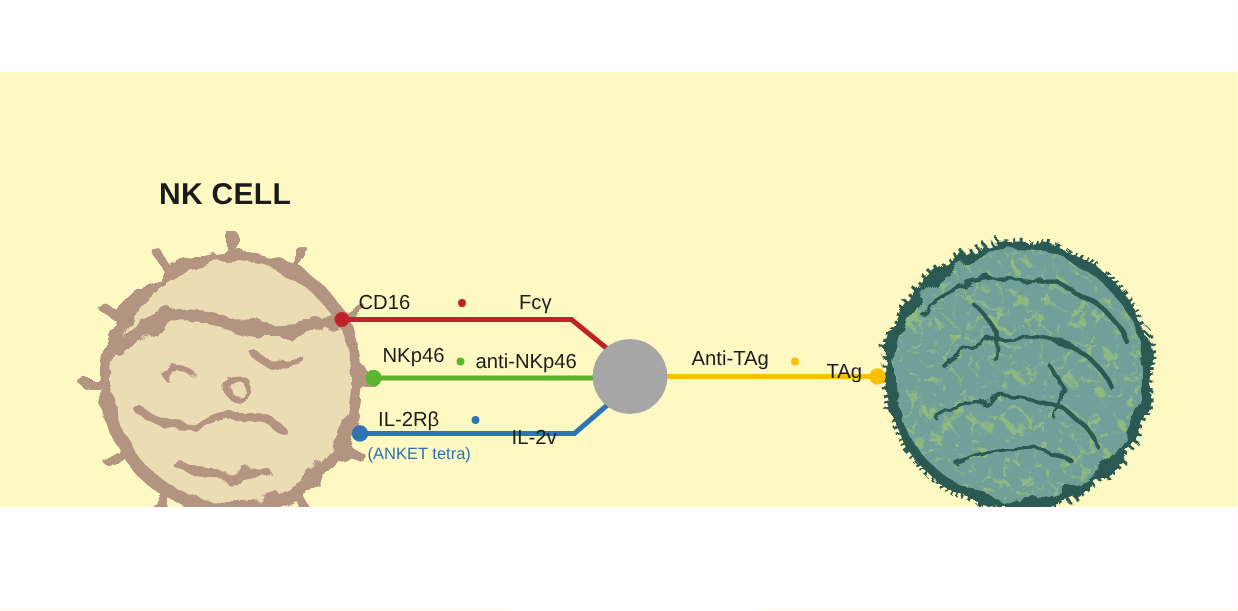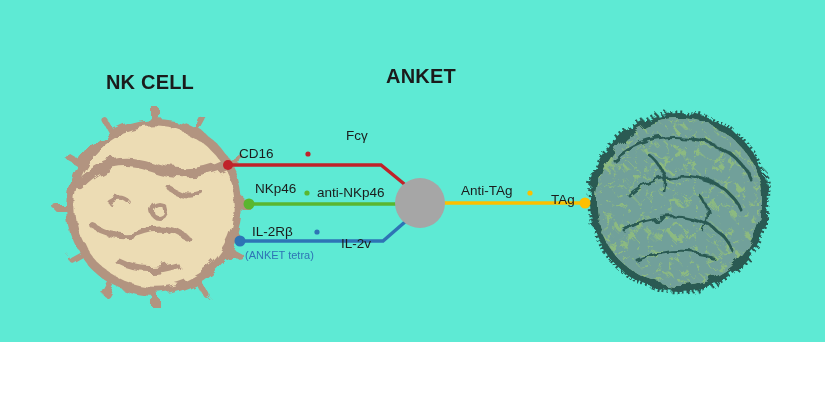--- a/index.html
+++ b/index.html
@@ -1,21 +1,22 @@
 <!DOCTYPE html>
 <html><head>
 <meta charset="utf-8">
 <style>
   html,body{margin:0;padding:0;background:#ffffff;}
   .stage{
     position:relative;
-    width:825px;height:342px;
-    background:#5eead4;
+    width:825px;height:290px;
+    background:#fef9c3;
     overflow:hidden;
     font-family:"Liberation Sans", sans-serif;
+    margin-top:48px;
   }
   .title{
     position:absolute;
     width:180px;
     text-align:center;
     font-weight:700;
     font-size:20px;
     letter-spacing:.2px;
     color:#1b1b1b;
     white-space:nowrap;
@@ -69,21 +70,20 @@
         <feColorMatrix in="t" type="matrix" values="0 0 0 0 0.165
                   0 0 0 0 0.353
                   0 0 0 0 0.322
                   0 0 8 -2.6 0" result="vc"></feColorMatrix>
         <feComposite in="vc" in2="SourceGraphic" operator="in"></feComposite>
       </filter>
     </defs>
   </svg>
 
   <div class="title nk">NK CELL</div>
-  <div class="title anket">ANKET</div>
 
   <svg class="cellsvg nkcell" viewBox="0 0 210 200">
     <g filter="url(#roughA)">
       <g stroke-width="6" stroke-linecap="round" stroke="#b29480">
         <line x1="183" y1="100" x2="203" y2="100"></line>
         <line x1="172" y1="139" x2="190" y2="149"></line>
         <line x1="144" y1="167" x2="154" y2="185"></line>
         <line x1="105" y1="178" x2="105" y2="198"></line>
         <line x1="66" y1="167" x2="56" y2="185"></line>
         <line x1="38" y1="139" x2="20" y2="149"></line>
@@ -142,21 +142,21 @@
     <circle cx="317" cy="232" r="2.6" fill="#2e74b5"></circle>
 
     <line class="link" x1="421" y1="203" x2="585" y2="203" stroke="#fdbf00"></line>
     <circle cx="585" cy="203" r="5.5" fill="#fdbf00"></circle>
     <circle cx="530" cy="193" r="2.6" fill="#fdbf00"></circle>
 
     <circle cx="420" cy="203" r="25" fill="#a6a6a6"></circle>
   </svg>
 
   <div class="lbl" style="left:239px;top:147px">CD16</div>
-  <div class="lbl" style="left:346px;top:129px">Fcγ</div>
+  <div class="lbl" style="left:346px;top:147px">Fcγ</div>
 
   <div class="lbl" style="left:255px;top:182px">NKp46</div>
   <div class="lbl" style="left:317px;top:186px">anti-NKp46</div>
 
   <div class="lbl" style="left:252px;top:225px">IL-2Rβ</div>
   <div class="lbl" style="left:341px;top:237px">IL-2v</div>
   <div class="note" style="left:245px;top:248px">(ANKET tetra)</div>
 
   <div class="lbl" style="left:461px;top:184px">Anti-TAg</div>
   <div class="lbl" style="left:551px;top:193px">TAg</div>

